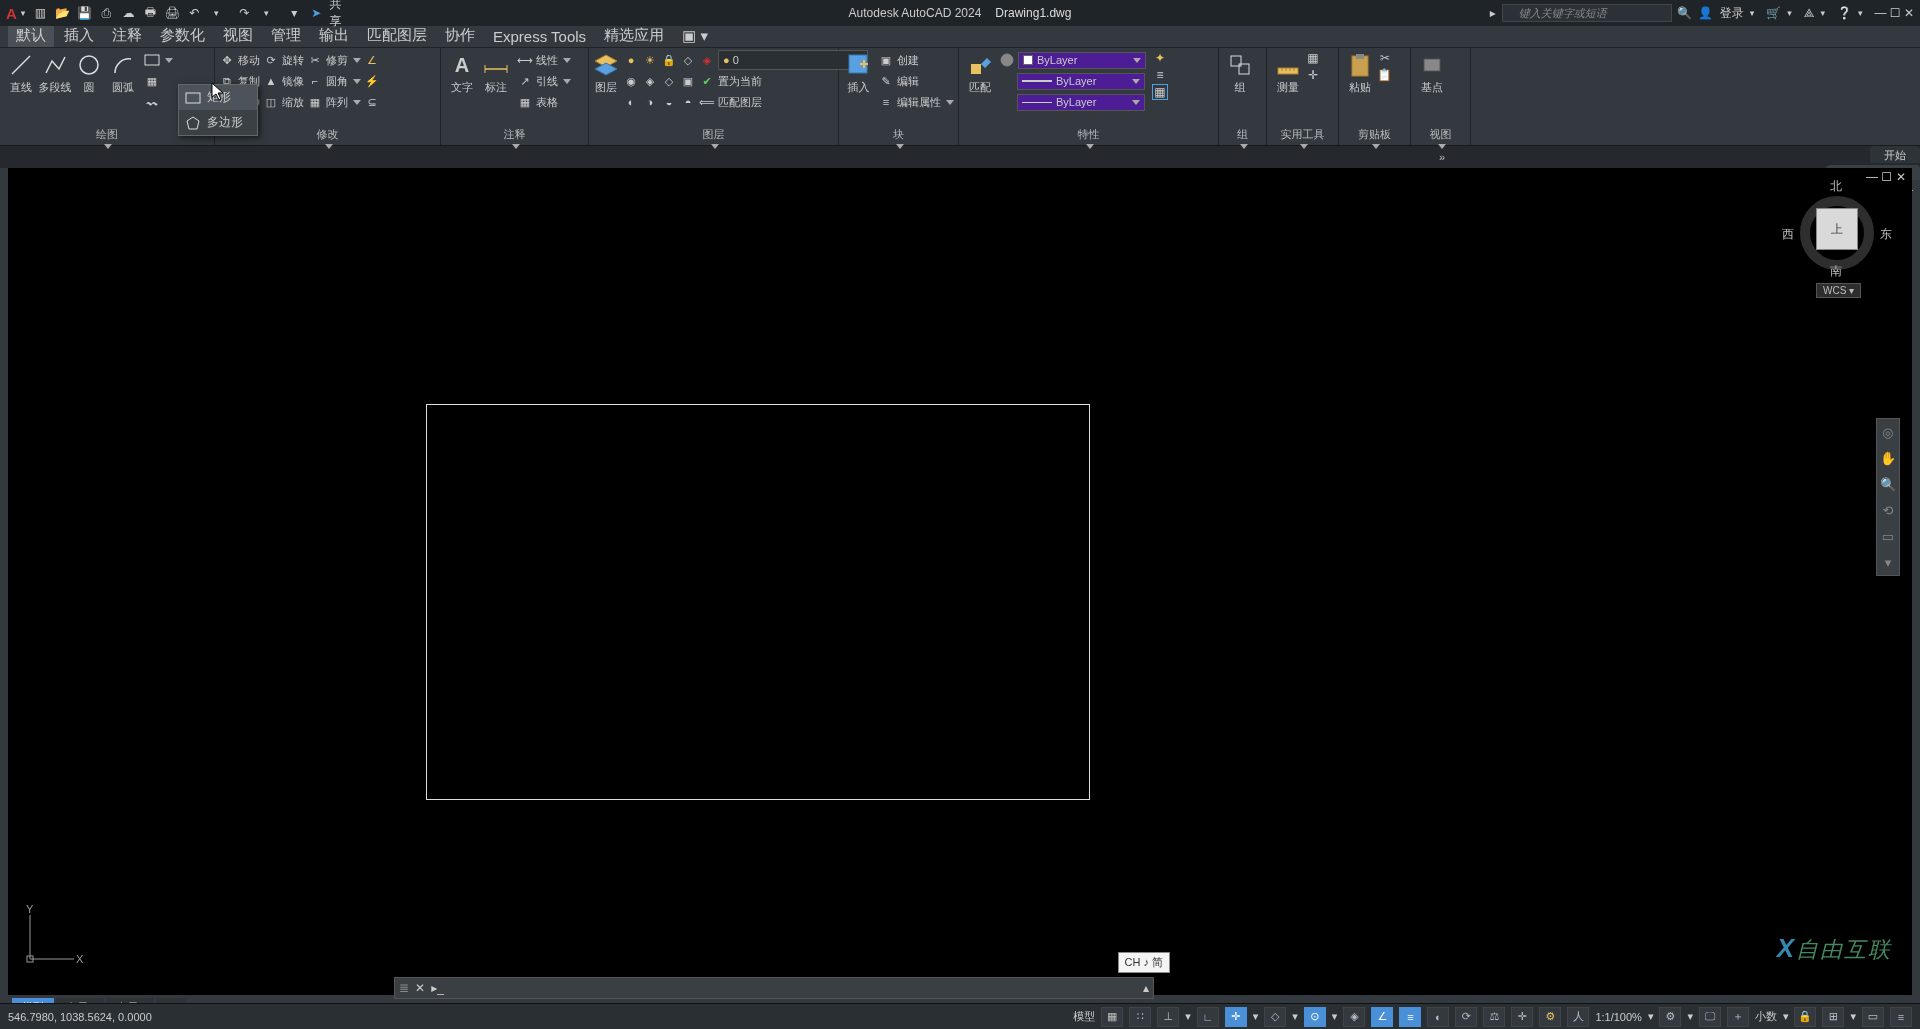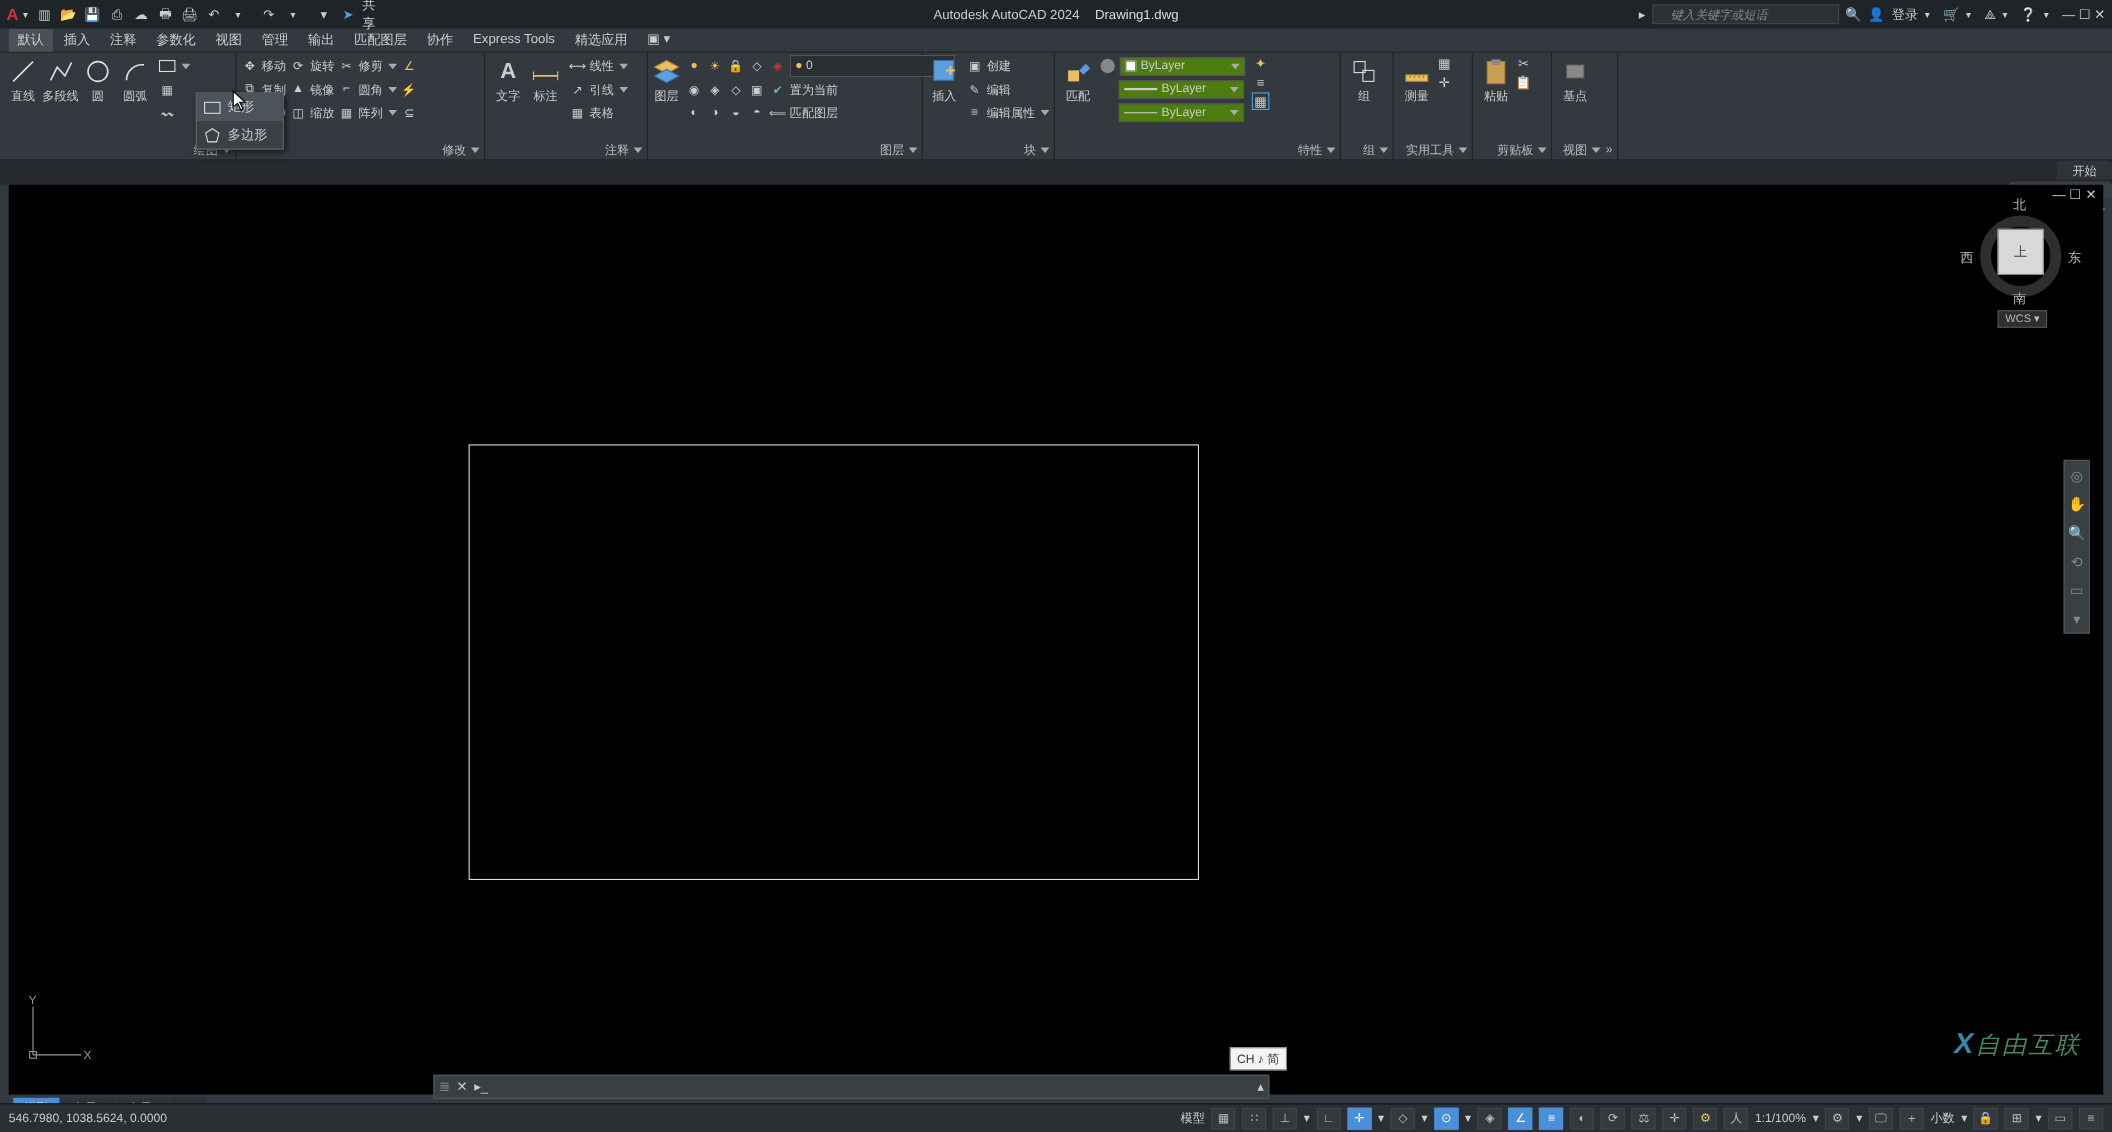--- a/index.html
+++ b/index.html
@@ -10,35 +10,35 @@
 .titlebar .drop { font-size:9px; margin-right:6px;}
 .qat { display:flex; align-items:center; gap:4px;}
 .qat span {width:18px;height:18px;display:flex;align-items:center;justify-content:center;color:#ccc;}
 .titlebar .center { position:absolute; left:50%; transform:translateX(-50%); display:flex; gap:14px; font-size:12px;}
 .titlebar .center .app { color:#ccc;}
 .titlebar .center .file { color:#ddd;}
 .titlebar .right { position:absolute; right:6px; display:flex; align-items:center; gap:6px;}
 .searchbox { width:170px; height:18px; background:#2b3136; border:1px solid #444; color:#888; font-size:11px; padding:0 16px; display:flex; align-items:center; font-style:italic;}
 .win-controls span{width:18px;text-align:center;}
 
-.menubar { height:22px; background:#33393f; display:flex; align-items:flex-start; padding-left:8px; gap:2px; font-size:12px; border-bottom:1px solid #222;}
+.menubar { height:22px; background:#33393f; display:flex; align-items:flex-end; padding-left:8px; gap:2px; font-size:15px; border-bottom:1px solid #222;}
 .menubar .mi { padding:2px 8px;}
 .menubar .mi.active { background:#4a5055;}
 
 .ribbon { height:98px; background:#33393f; display:flex; border-bottom:1px solid #1a1a1a;}
 .panel { display:flex; flex-direction:column; border-right:1px solid #222; padding:2px 4px 0 4px; position:relative;}
 .panel .body { flex:1; display:flex; align-items:flex-start;}
-.panel .title { height:18px; font-size:11px; text-align:center; color:#bbb; display:flex;justify-content:flex-end;align-items:center;gap:2px;}
+.panel .title { height:18px; font-size:11px; text-align:center; color:#bbb; display:flex;justify-content:flex-start;align-items:center;gap:2px;flex-direction:column;}
 .bigbtn { display:flex; flex-direction:column; align-items:center; width:34px; font-size:11px; gap:2px; padding-top:2px;}
 .bigbtn .ico { width:26px; height:26px; display:flex;align-items:center;justify-content:center;}
 .stack { display:flex; flex-direction:column; gap:1px;}
 .row { display:flex; align-items:center; gap:3px; height:20px; font-size:11px; white-space:nowrap;}
 .ic16 { width:16px; height:16px; display:inline-flex;align-items:center;justify-content:center;}
 .layer-combo { width:150px; height:20px; background:#2a2f34; border:1px solid #555; display:flex; align-items:center; padding:0 4px; font-size:11px;}
-.prop-combo { width:114px; height:17px; background:#4d7c0f; border:1px solid #555; display:flex; align-items:center; padding:0 4px; font-size:11px; margin:1px 0;}
+.prop-combo { width:128px; height:17px; background:#4c1d95; border:1px solid #555; display:flex; align-items:center; padding:0 4px; font-size:11px; margin:1px 0;}
 
 .rect-pop { position:absolute; top:84px; left:178px; background:#3b4045; border:1px solid #666; box-shadow:2px 2px 6px rgba(0,0,0,.6); z-index:50; width:80px;}
 .rect-pop .it { display:flex; align-items:center; gap:6px; padding:4px 6px; font-size:12px;}
 .rect-pop .it.sel { background:#4c535a;}
 
 .filetabs { height:22px; background:#25292d; display:flex; align-items:flex-end; padding-left:14px; gap:2px;flex-direction:column;}
 .filetabs .tab { height:20px; padding:2px 14px 0 14px; font-size:11px; background:#2e3338; border-top-left-radius:4px;border-top-right-radius:4px; display:flex;align-items:center;gap:6px;}
 .filetabs .tab.active { background:#3a3f44;}
 .filetabs .plus{width:20px;text-align:center;}
 

